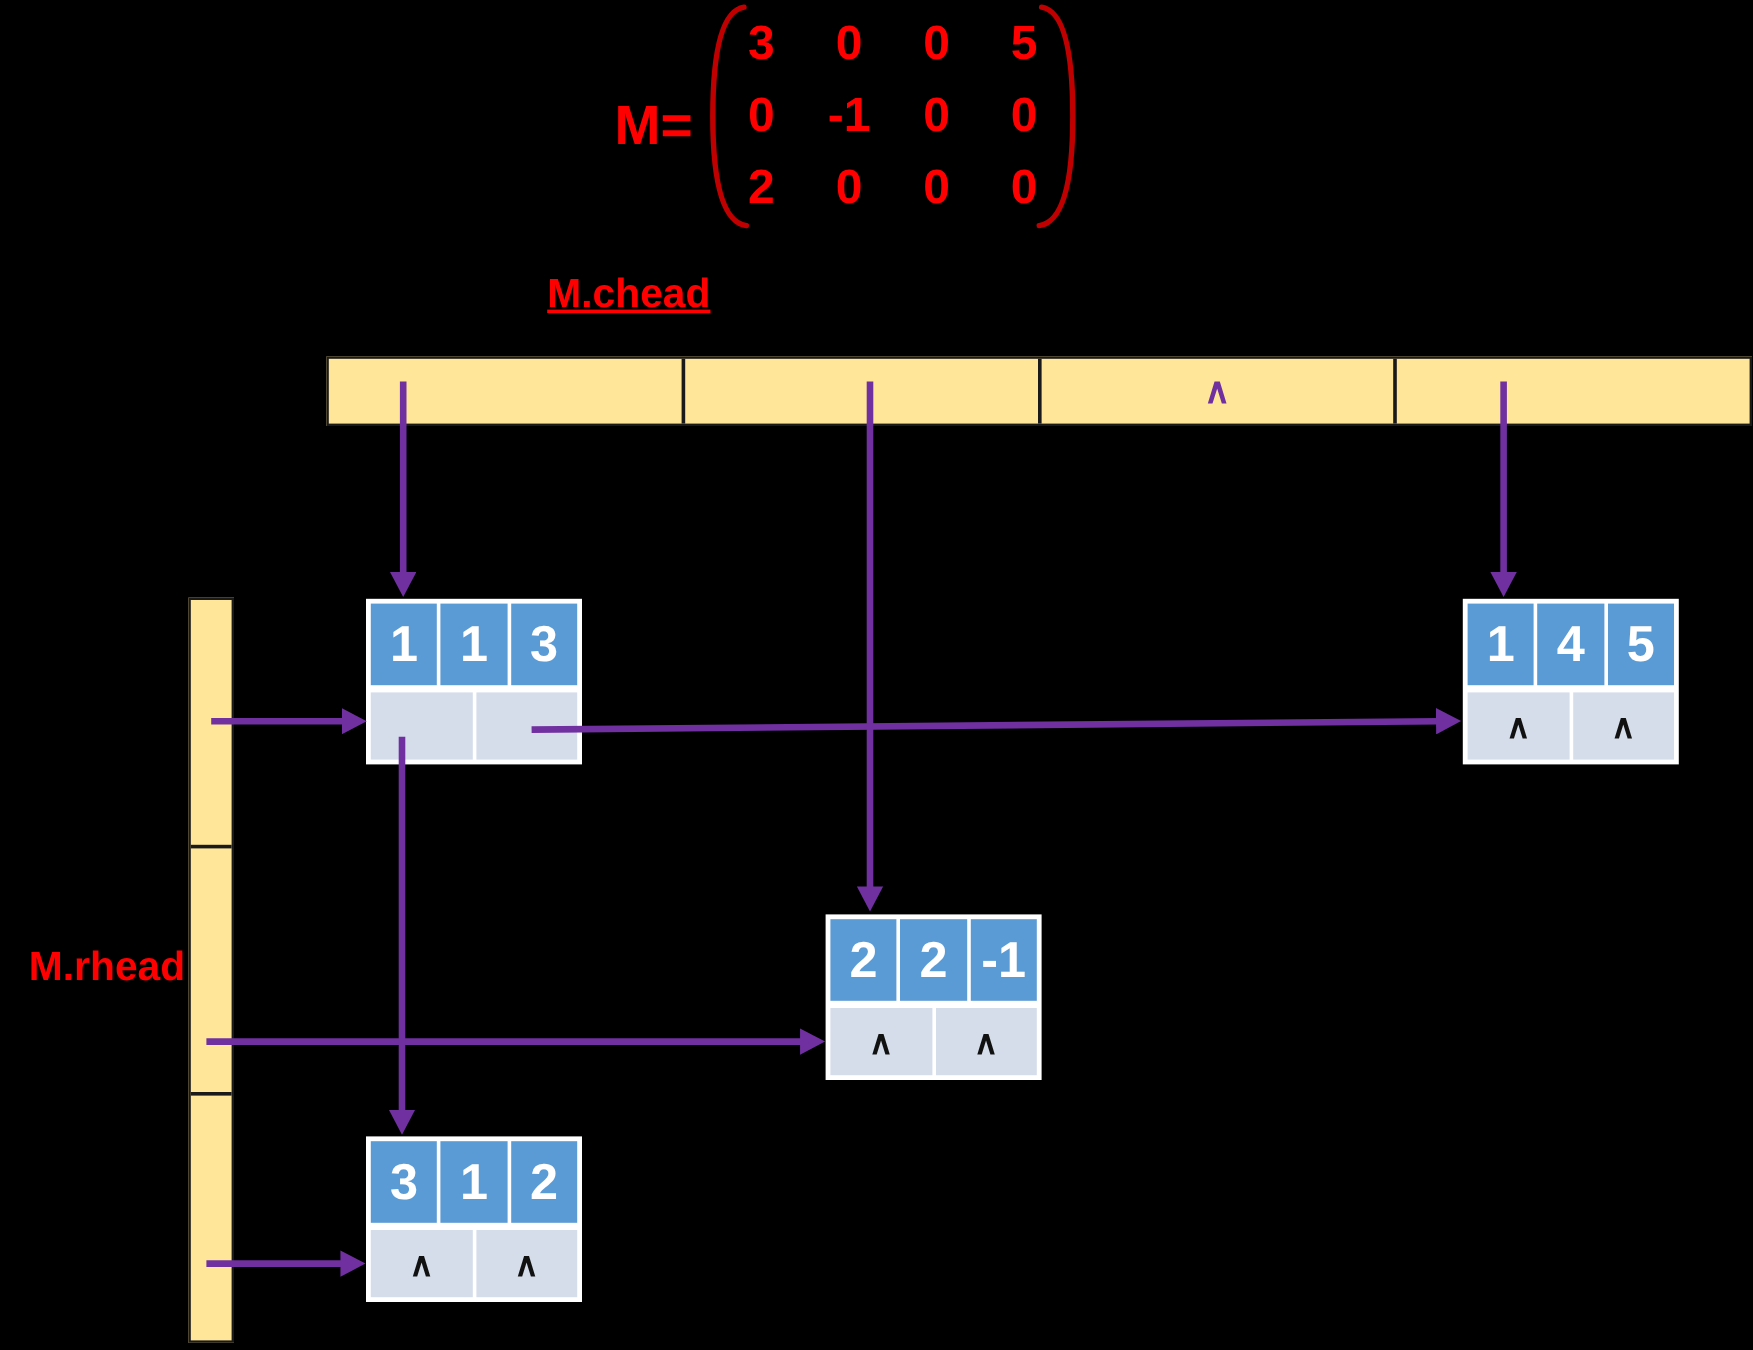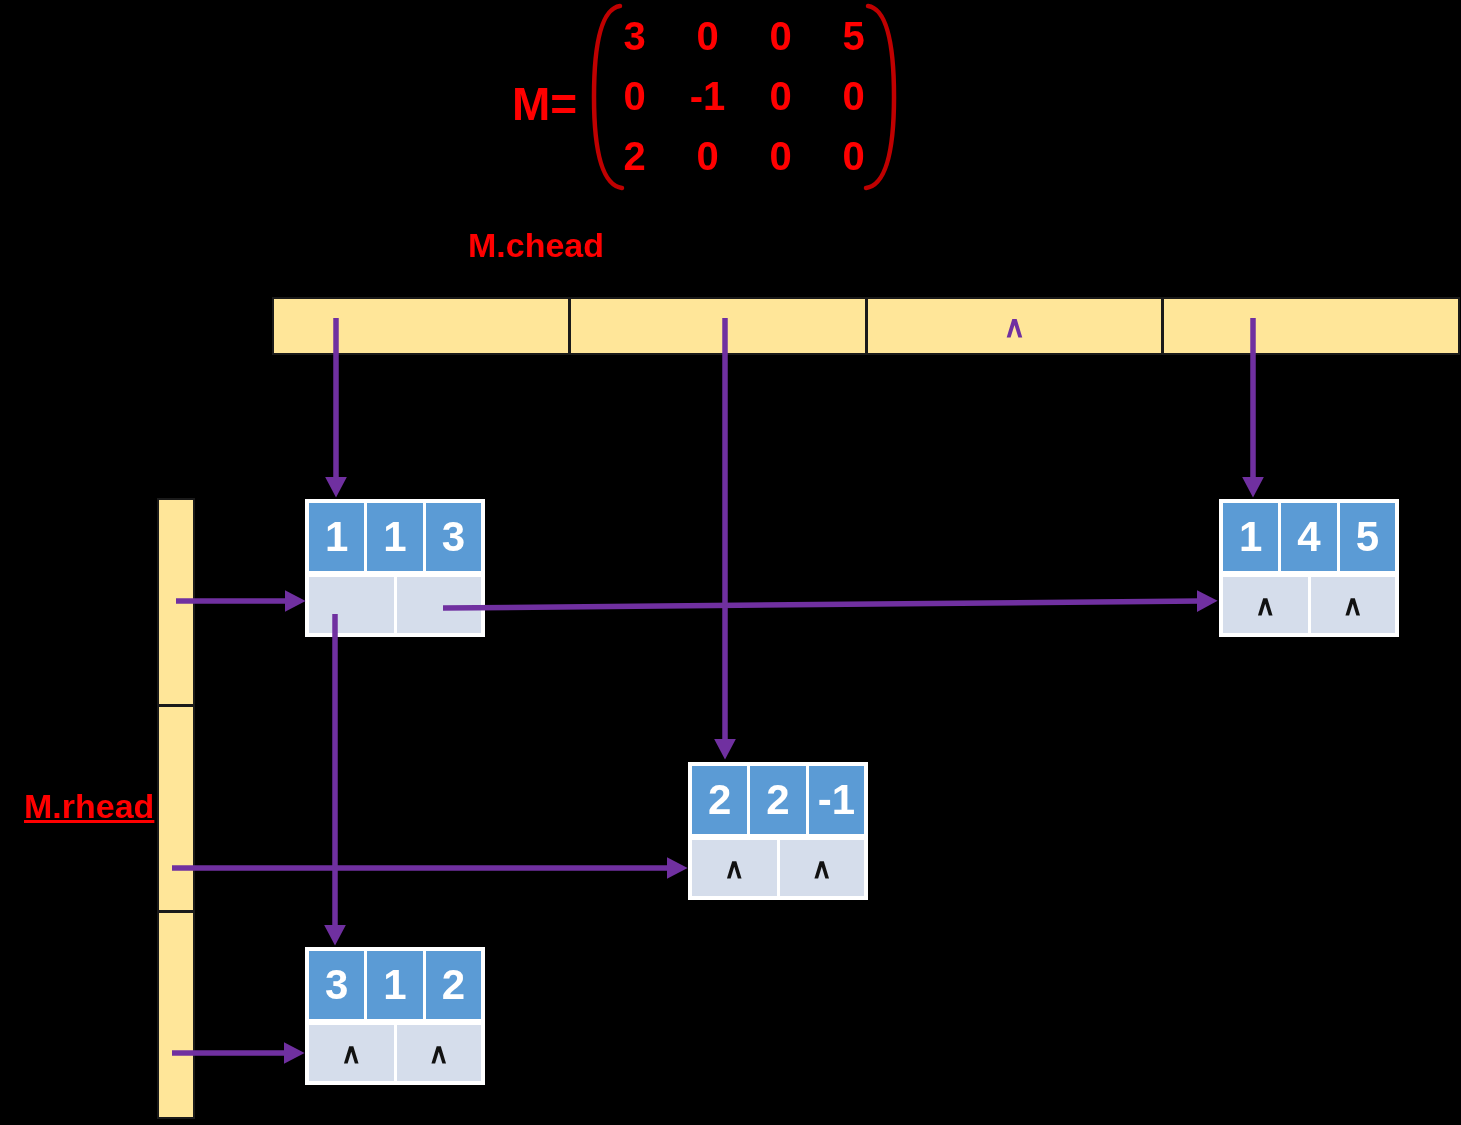--- a/index.html
+++ b/index.html
@@ -74,22 +74,22 @@
     <div class="mx-cell">0</div>
     <div class="mx-cell">-1</div>
     <div class="mx-cell">0</div>
     <div class="mx-cell">0</div>
     <div class="mx-cell">2</div>
     <div class="mx-cell">0</div>
     <div class="mx-cell">0</div>
     <div class="mx-cell">0</div>
   </div>
 
-  <div class="abs red-label" style="left:468px; top:228px;">M.chead</div>
-  <div class="abs red-label" style="left:24px; top:789px;text-decoration:underline;">M.rhead</div>
+  <div class="abs red-label" style="left:456px; top:228px;text-decoration:underline;">M.chead</div>
+  <div class="abs red-label" style="left:24px; top:789px;">M.rhead</div>
 
   <div class="abs chead-bar">
     <div class="chead-cell"></div>
     <div class="chead-cell"></div>
     <div class="chead-cell">∧</div>
     <div class="chead-cell"></div>
   </div>
 
   <div class="abs rhead-bar">
     <div class="rhead-cell"></div>

